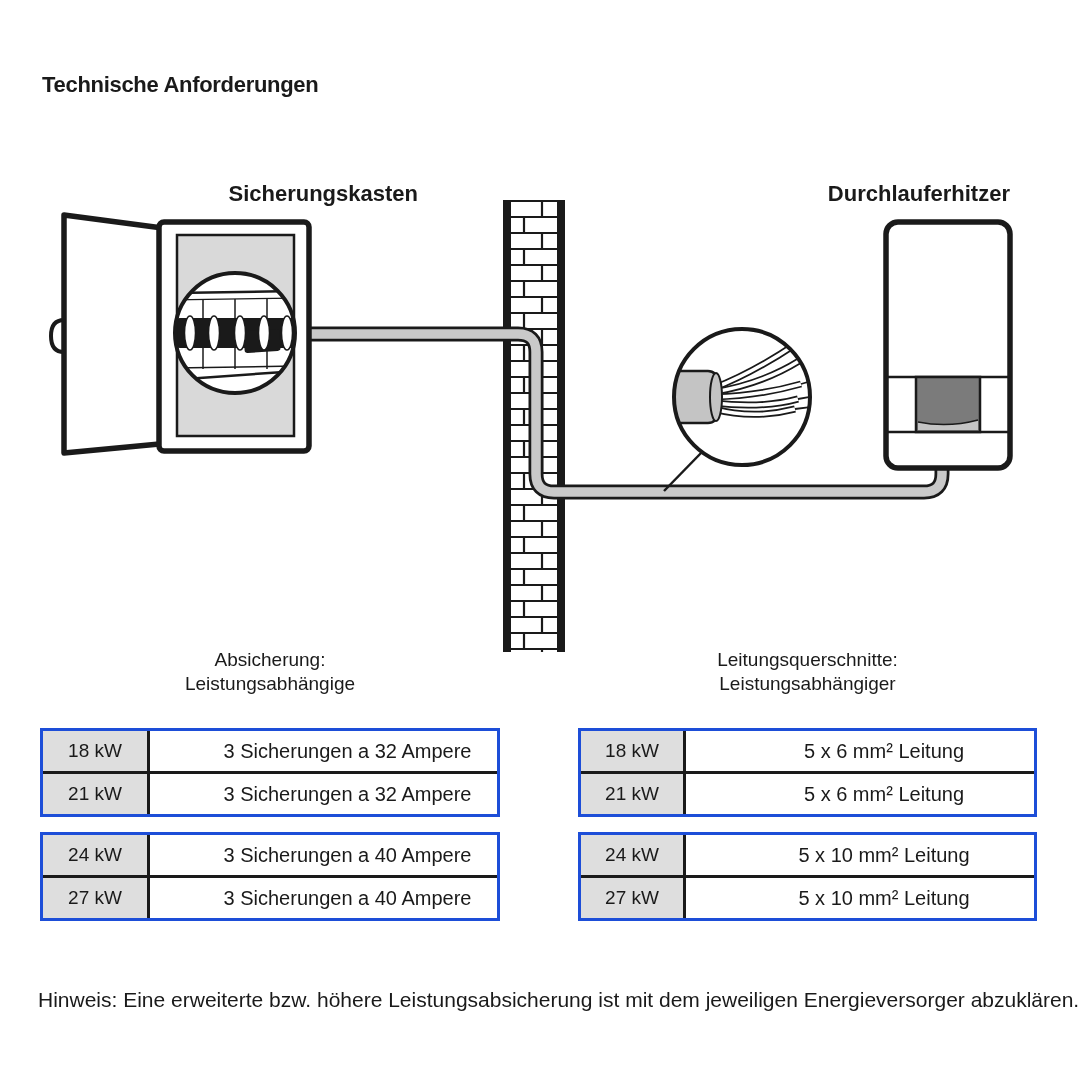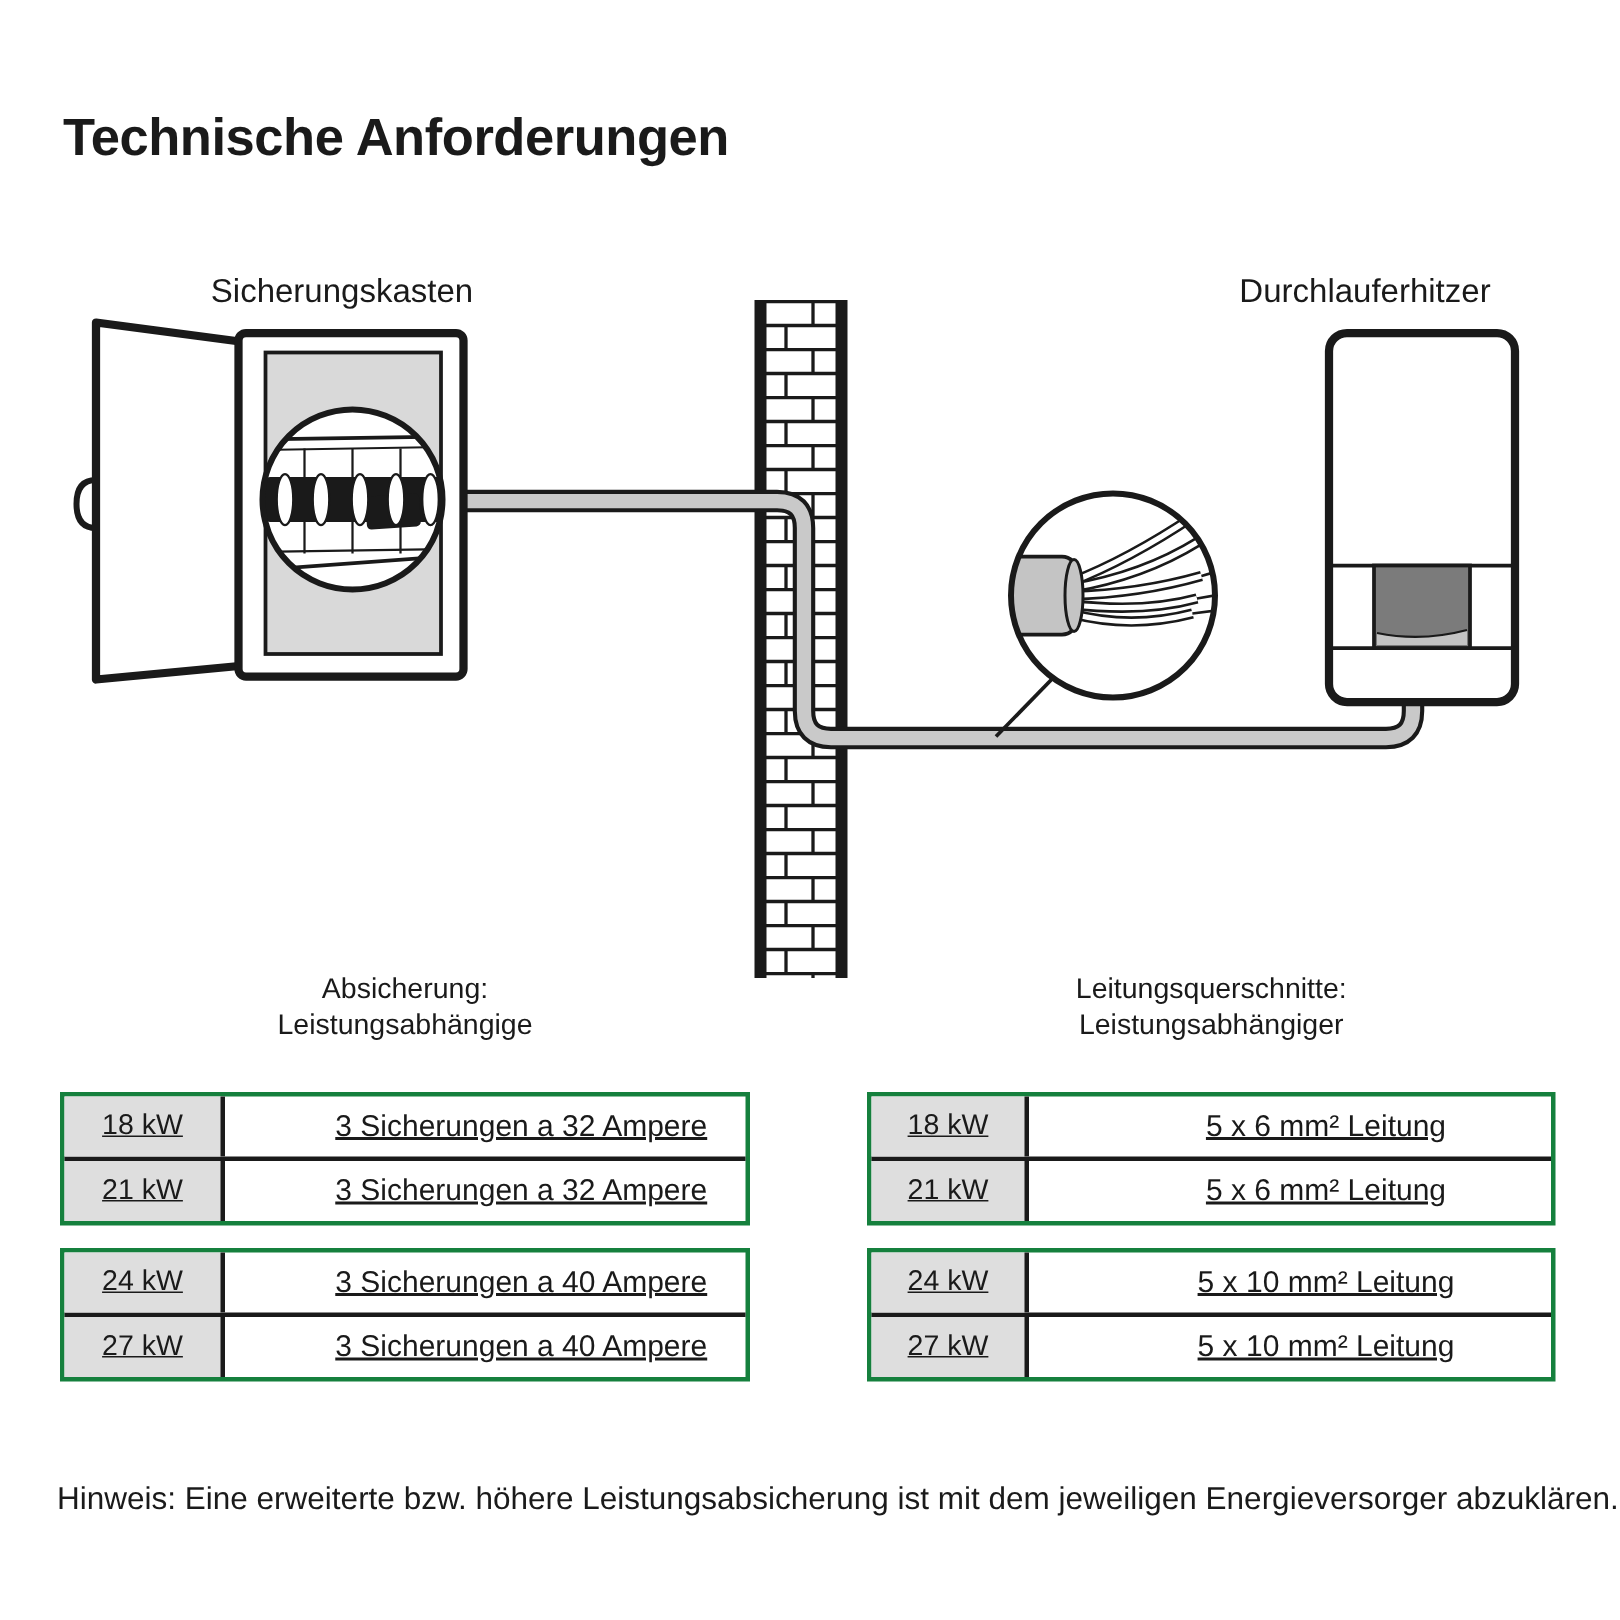--- a/index.html
+++ b/index.html
@@ -1,27 +1,27 @@
 <!DOCTYPE html>
 <html><head>
 <meta charset="utf-8">
 <style>
   html,body{margin:0;padding:0;}
   body{font-family:"Liberation Sans", sans-serif; color:#1a1a1a; background:#ffffff;}
   .page{position:relative; width:1080px; height:1080px; background:#ffffff; overflow:hidden;}
-  .title{position:absolute; left:42px; top:72px; font-size:35px; font-weight:700; letter-spacing:-0.3px;}
+  .title{position:absolute; left:42px; top:72px; font-size:22px; font-weight:700; letter-spacing:-0.3px;}
   .diagram-svg{position:absolute; left:0; top:0; width:1080px; height:680px;}
-  .lbl{position:absolute; font-size:22px; font-weight:400; text-align:center;}
+  .lbl{position:absolute; font-size:22px; font-weight:700; text-align:right;}
   .lbl-fusebox{left:38px; top:181px; width:380px;}
   .lbl-heater{left:810px; top:181px; width:200px;}
   .lbl-cable{left:641px; top:296px; width:200px;}
   .panel-head{position:absolute; text-align:center; font-size:19px; line-height:24px;}
   .head-left{left:40px; top:648px; width:460px;}
   .head-right{left:578px; top:648px; width:459px;}
-  .tgroup{position:absolute; border:3px solid #15803d; box-sizing:border-box; background:#ffffff;text-decoration:underline;}
+  .tgroup{position:absolute; border:3px solid #1d4ed8; box-sizing:border-box; background:#ffffff;}
   .tg-l1{left:40px; top:728px; width:460px; height:89px;}
   .tg-l2{left:40px; top:832px; width:460px; height:89px;}
   .tg-r1{left:578px; top:728px; width:459px; height:89px;}
   .tg-r2{left:578px; top:832px; width:459px; height:89px;}
   .trow{display:flex; height:40px;}
   .trow + .trow{border-top:3px solid #1a1a1a;}
   .tcell-kw{width:107px; border-right:3px solid #1a1a1a; background:#dedede;
             display:flex; align-items:center; justify-content:center;
             font-size:19px; box-sizing:border-box;}
   .tg-r1 .tcell-kw, .tg-r2 .tcell-kw{width:105px;}

